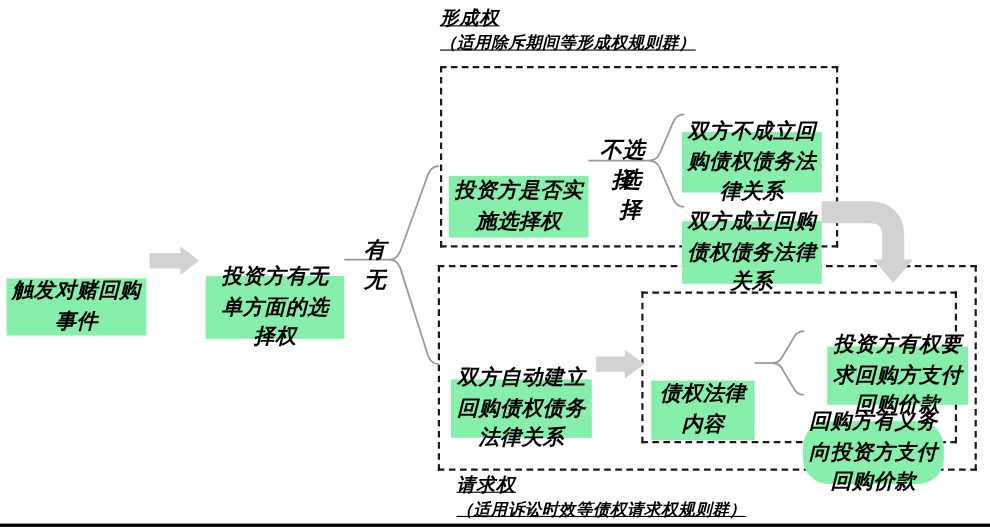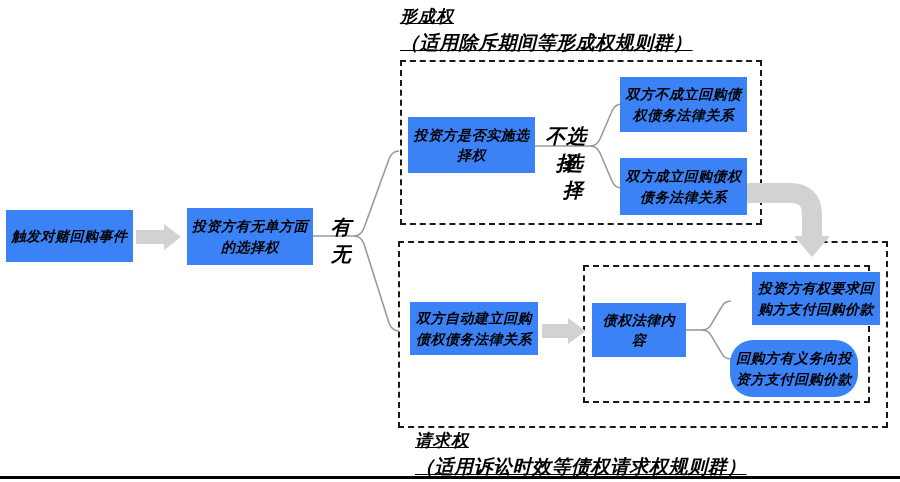--- a/index.html
+++ b/index.html
@@ -5,48 +5,49 @@
   html,body{margin:0;padding:0;background:#ffffff;}
   .stage{
     position:relative;
     width:900px;height:482px;
     background:#ffffff;
     font-family:"Liberation Sans","DejaVu Sans",sans-serif;
     overflow:hidden;
   }
   .node{
     position:absolute;
-    background:#3b82f6;
+    background:#86efac;
     color:#000;
     font-weight:bold;
     font-style:italic;
-    font-size:14px;
+    font-size:19px;
     line-height:1.45;
     display:flex;
     align-items:center;
     justify-content:center;
     text-align:center;
     padding:3px 5px;
     box-sizing:border-box;
     letter-spacing:0.5px;
+    margin-top:43px;
   }
   .dashed-region{
     position:absolute;
     border:2px dashed #1a1a1a;
     box-sizing:border-box;
   }
   .title-block{
     position:absolute;
     color:#000;
     font-weight:bold;
     font-style:italic;
     font-family:"Liberation Serif","DejaVu Serif",serif;
   }
   .title-line1{font-size:17px;text-decoration:underline;letter-spacing:1px;}
-  .title-line2{font-size:19px;text-decoration:underline;letter-spacing:0.5px;margin-top:2px;}
+  .title-line2{font-size:15px;text-decoration:underline;letter-spacing:0.5px;margin-top:2px;}
   .branch-label{
     position:absolute;
     color:#000;
     font-weight:bold;
     font-style:italic;
     font-size:20px;
     text-align:center;
     letter-spacing:0.5px;
   }
   .overlay{

